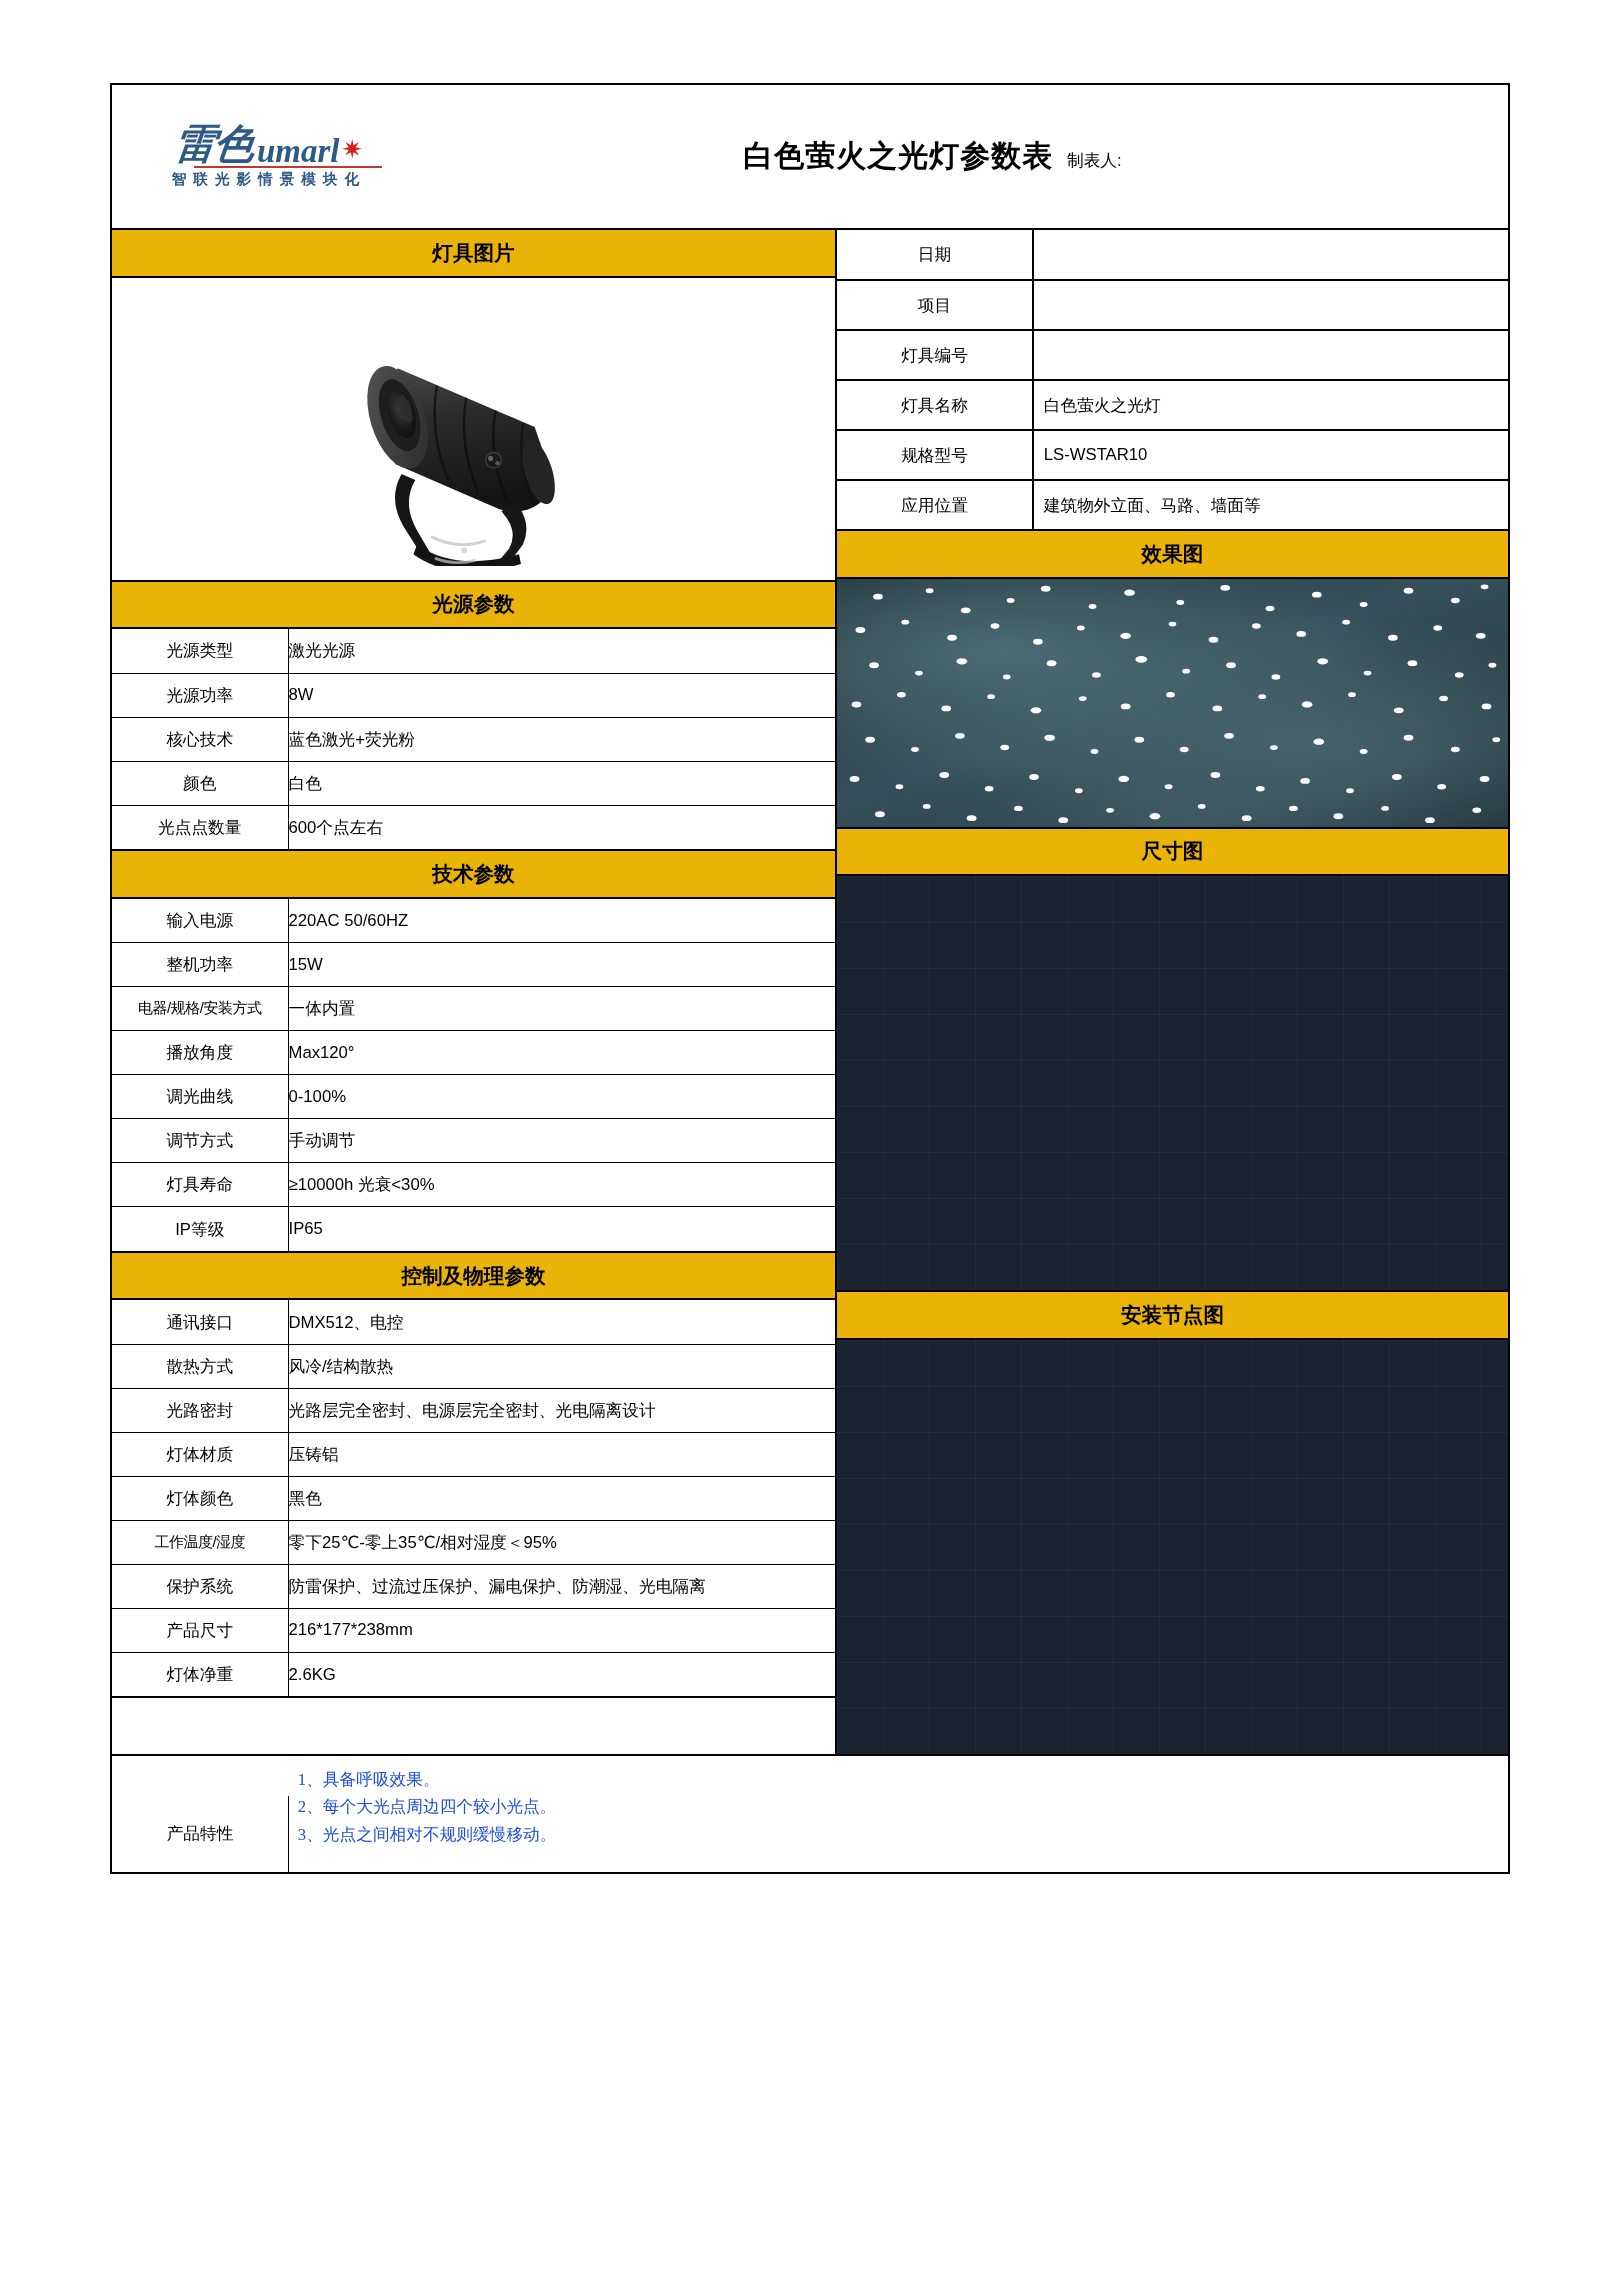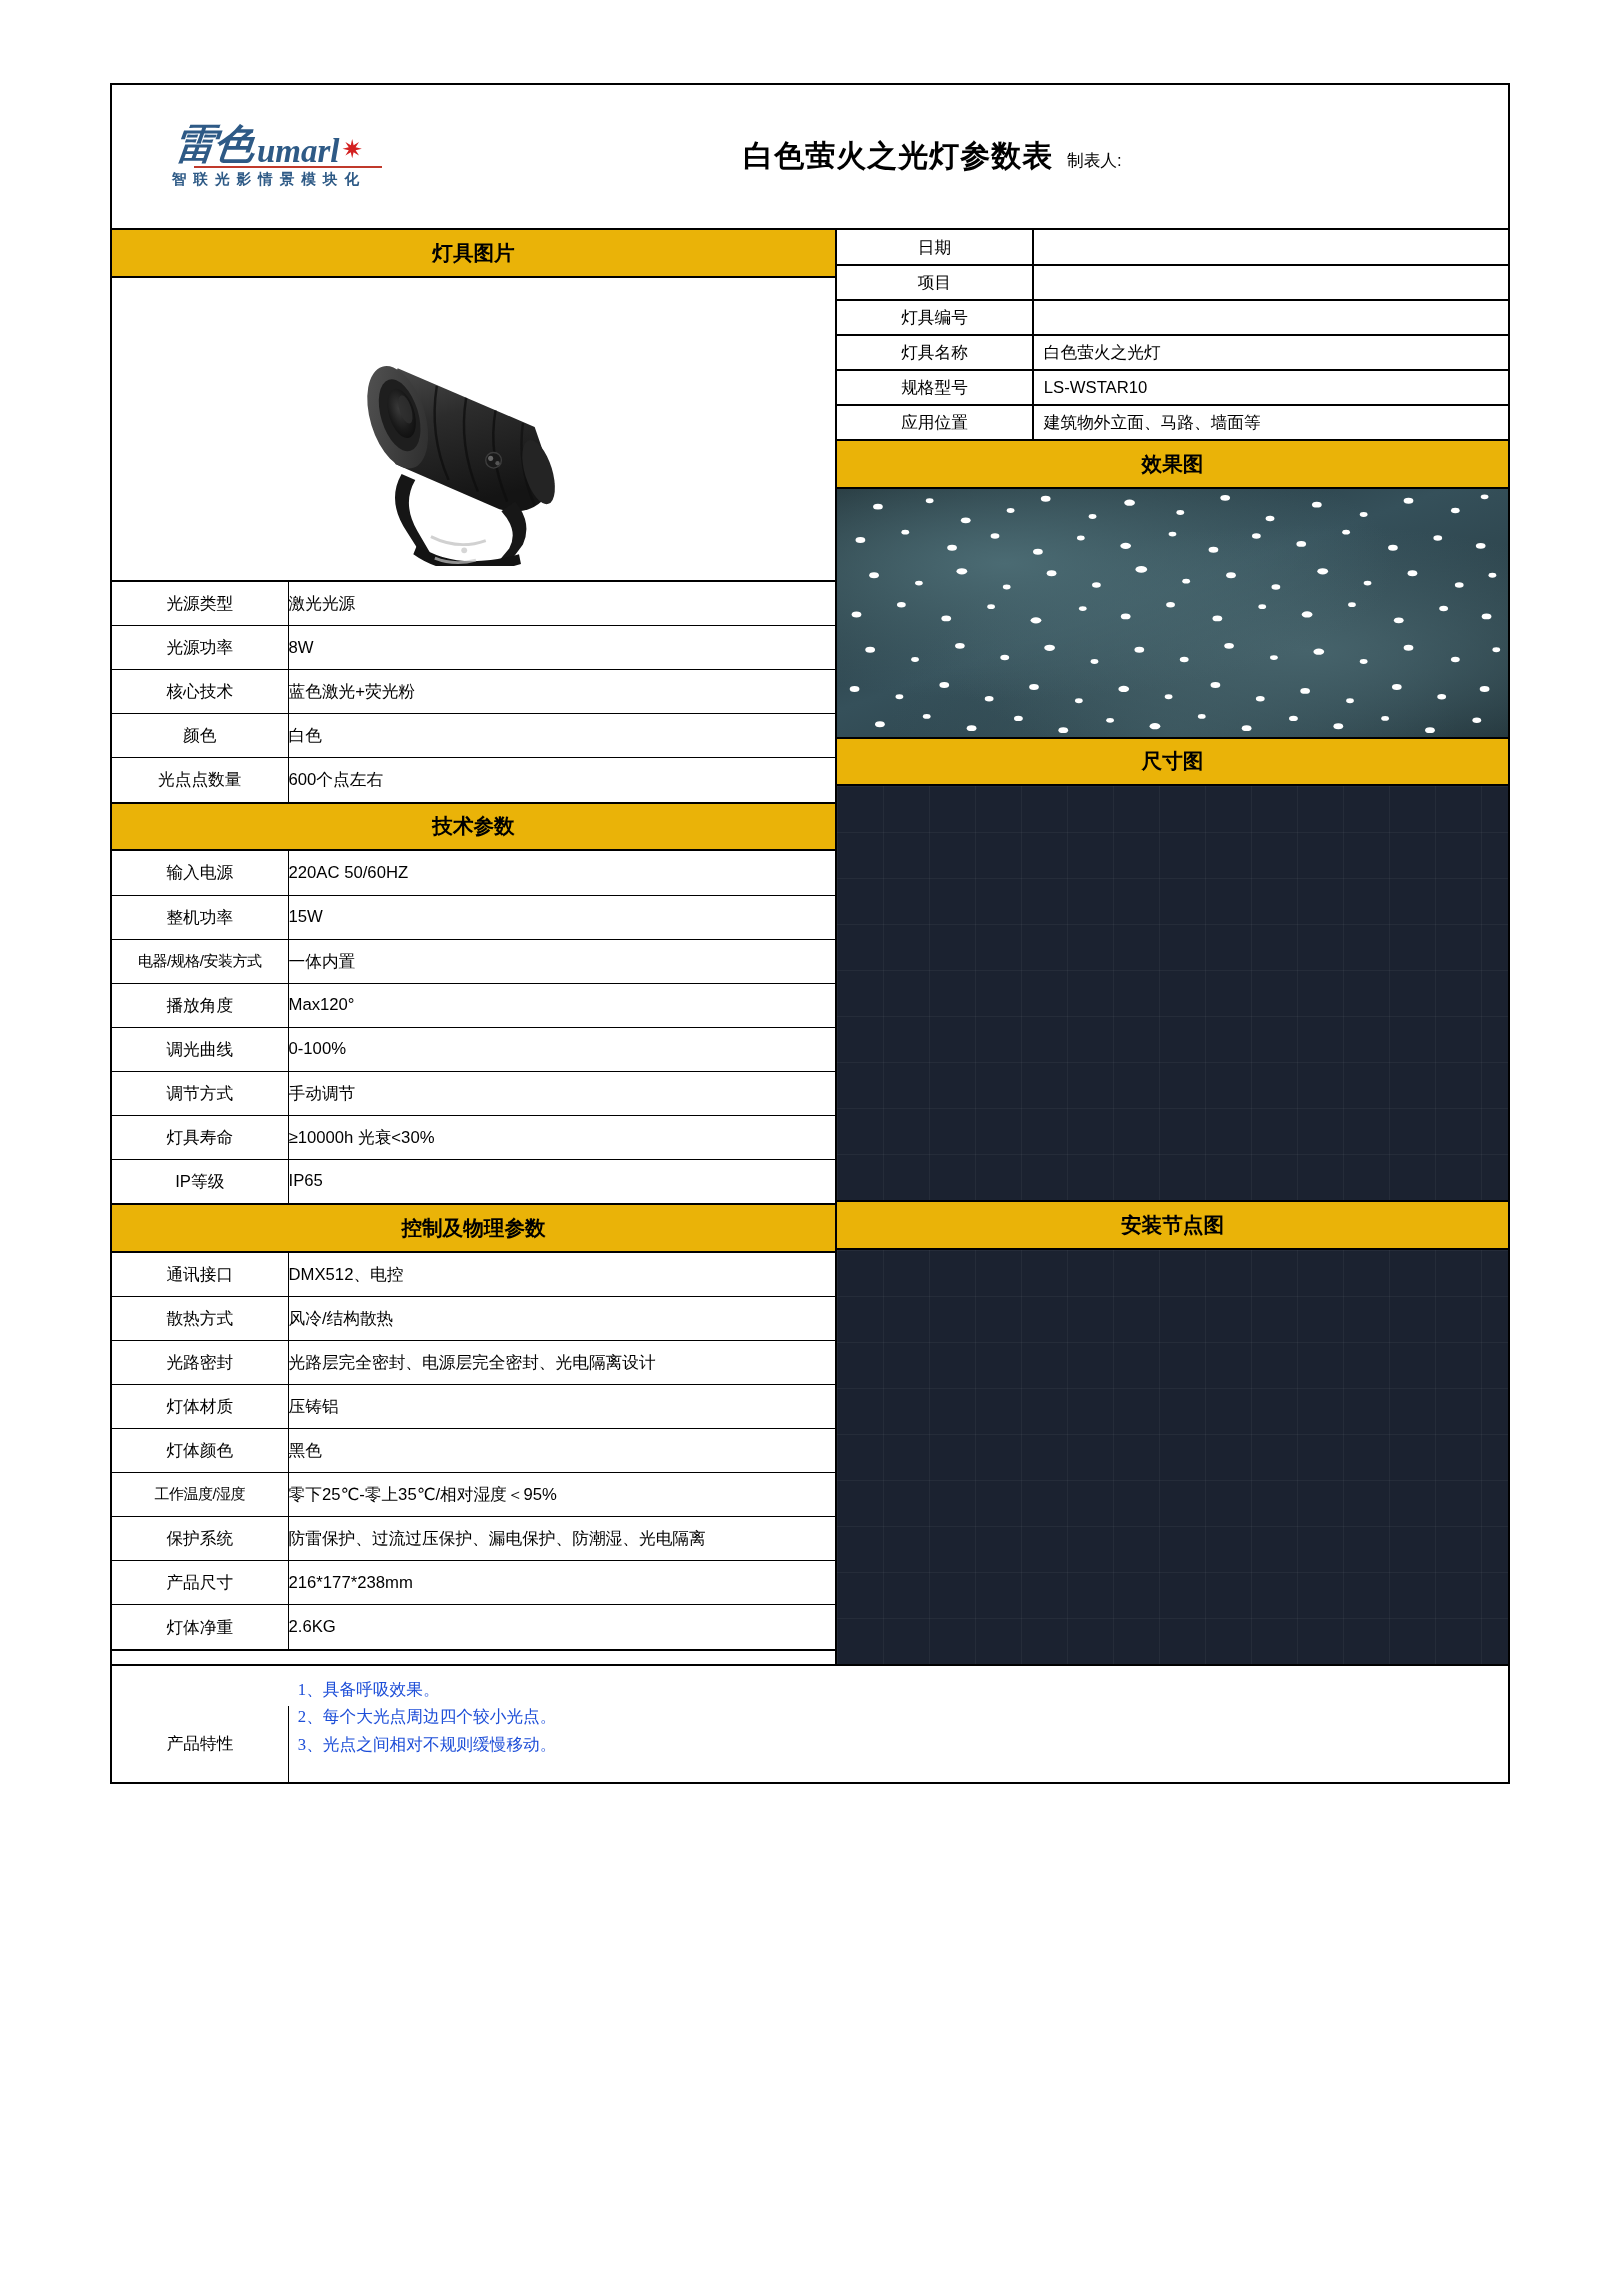--- a/index.html
+++ b/index.html
@@ -173,21 +173,21 @@
   }
 
   
   table.info {
     width: 100%;
     border-collapse: collapse;
     table-layout: fixed;
   }
   table.info td {
     border-bottom: 2px solid #000;
-    height: 35px;
+    height: 50px;
     font-size: 16.7px;
     color: #000;
     box-sizing: border-box;
   }
   table.info td.ik {
     width: 196px;
     text-align: center;
     border-right: 2px solid #000;
   }
   table.info td.iv { padding-left: 9.8px; }
@@ -317,20 +317,21 @@
           <path d="M178 224 Q196 244 186 262 L176 274 L188 274 L200 258 Q210 236 192 214 Z" fill="#171717"></path>
           <path d="M92 258 Q130 286 196 268 L198 278 Q130 298 88 268 Z" fill="#131313"></path>
 
           <path d="M106 250 Q134 264 162 254" stroke="#c9c9c9" stroke-width="3" fill="none" opacity="0.85"></path>
           <path d="M110 272 Q130 280 152 274" stroke="#c9c9c9" stroke-width="3" fill="none" opacity="0.7"></path>
           <circle cx="140" cy="264" r="3" fill="#cfcfcf" opacity="0.85"></circle>
         </svg>
       </div>
 
       <div class="sec-block">
+        <div class="sec-head">光源参数</div>
         <table class="spec">
           <tbody>
             <tr>
               <td class="k">光源类型</td>
               <td class="v">激光光源</td>
             </tr>
             <tr>
               <td class="k">光源功率</td>
               <td class="v">8W</td>
             </tr>

